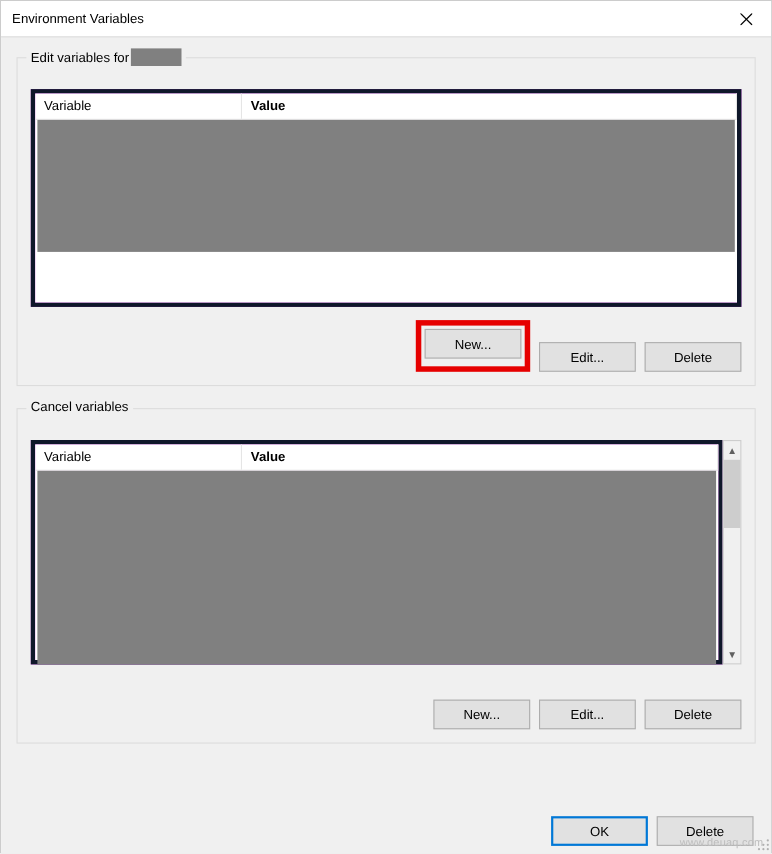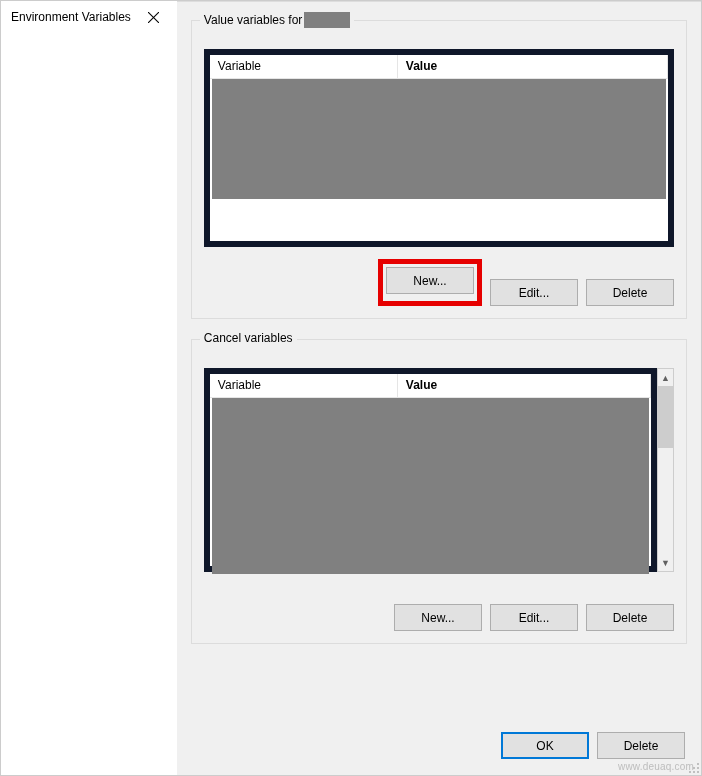--- a/index.html
+++ b/index.html
@@ -8,20 +8,21 @@
     font-family: "Segoe UI", Tahoma, sans-serif;
     font-size: 12px;
     background: #ffffff;
     color: #000000;
   }
   .window {
     width: 702px;
     height: 776px;
     background: #ffffff;
     display: flex;
+    flex-direction: column;
     border: 1px solid #cccccc;
   }
   .titlebar {
     height: 32px;
     display: flex;
     align-items: center;
     justify-content: space-between;
     padding: 0 0 0 10px;
     background: #ffffff;
   }
@@ -59,21 +60,21 @@
     align-items: center;
     gap: 2px;
   }
   .redacted {
     display: inline-block;
     width: 46px; height: 16px;
     background: #808080;
   }
   .listview {
     background: #d946ef;
-    border: 6px solid #0f172a;
+    border: 4px solid #0f172a;
     width: 100%;
     display: flex;
     flex-direction: column;
   }
   .lv-headers {
     display: flex;
     height: 24px;
     border-bottom: 1px solid #e5e5e5;
     background: #ffffff;
   }
@@ -182,21 +183,21 @@
         <line x1="0" y1="0" x2="10" y2="10" stroke="#000" stroke-width="1"></line>
         <line x1="10" y1="0" x2="0" y2="10" stroke="#000" stroke-width="1"></line>
       </svg>
     </div>
   </div>
 
   <div class="client">
 
     <div class="groupbox">
       <div class="groupbox-legend">
-        <span>Value variables for</span>
+        <span>Edit variables for</span>
         <span class="redacted"></span>
       </div>
 
       <div class="listview user-lv">
         <div class="lv-headers">
           <div class="lv-h var">Variable</div>
           <div class="lv-h val">Value</div>
         </div>
         <div class="lv-body">
           <div class="lv-gray user-gray"></div>

